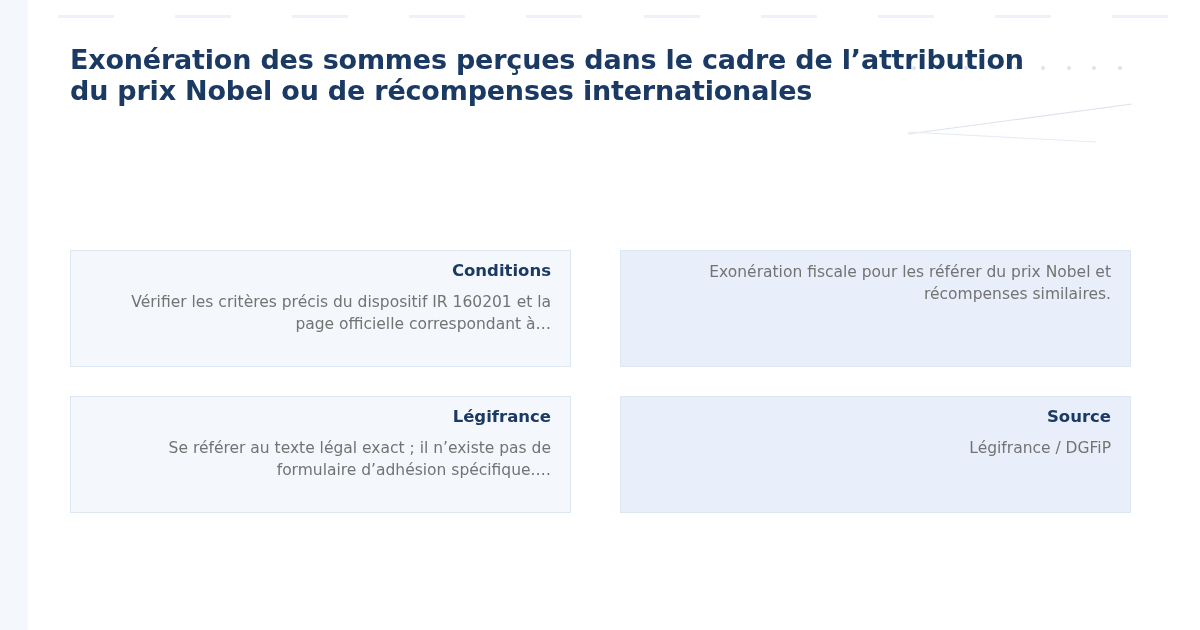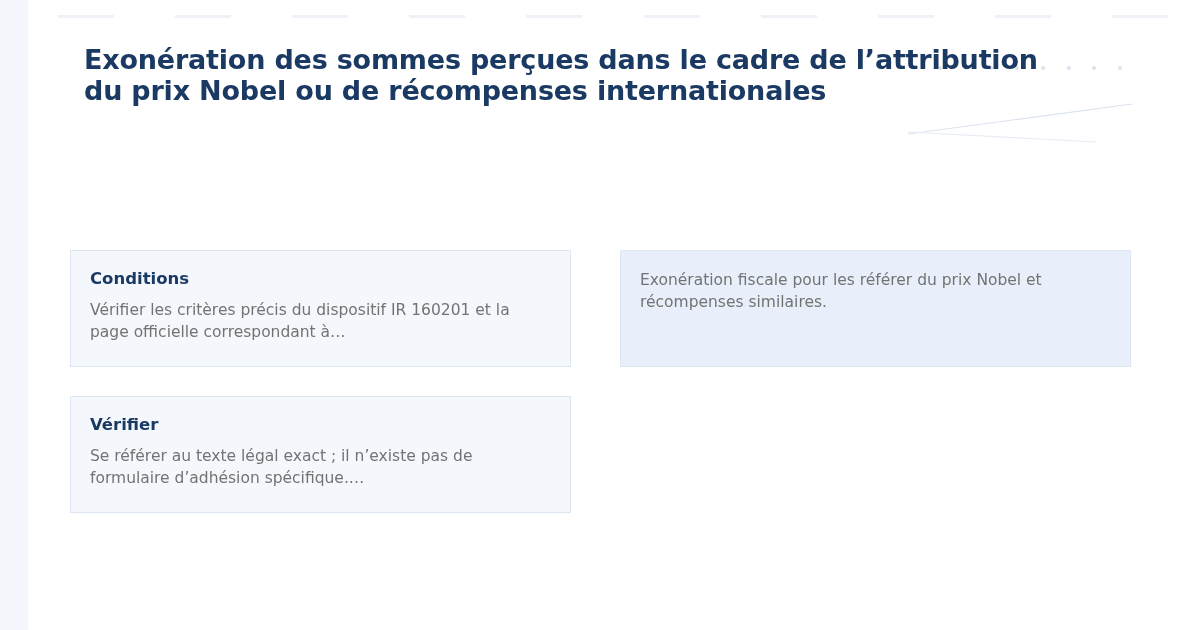--- a/index.html
+++ b/index.html
@@ -67,21 +67,21 @@
     top: 86px;
     right: 60px;
     width: 240px;
     height: 60px;
     pointer-events: none;
   }
 
   
   .header {
     position: absolute;
-    left: 84px;
+    left: 70px;
     top: 44px;
     width: 1020px;
   }
   .title {
     margin: 0;
     font-size: 27px;
     line-height: 1.15;
     font-weight: bold;
     color: #1b3a63;
     letter-spacing: -0.2px;
@@ -95,23 +95,24 @@
     top: 250px;
     width: 1061px;
     display: grid;
     grid-template-columns: 501px 511px;
     column-gap: 49px;
     row-gap: 29px;
   }
   .card {
     background: #f4f8fc;
     border: 1px solid #dde7f2;
-    padding: 18px 19px 20px 19px;
+    padding: 10px 19px 20px 19px;
     box-sizing: border-box;
     min-height: 117px;
+    text-align: right;
   }
   .card.alt {
     background: #e8effa;
     border-color: #dde7f2;
   }
   .card-title {
     margin: 0 0 10px 0;
     font-size: 16.5px;
     font-weight: bold;
     color: #1b3a63;
@@ -168,18 +169,22 @@
   <section class="card">
     <h2 class="card-title">Conditions</h2>
     <p class="card-body">Vérifier les critères précis du dispositif IR 160201 et la page officielle correspondant à…</p>
   </section>
 
   <section class="card alt">
     <p class="card-body">Exonération fiscale pour les référer du prix Nobel et récompenses similaires.</p>
   </section>
 
   <section class="card">
-    <h2 class="card-title">Vérifier</h2>
+    <h2 class="card-title">Légifrance</h2>
     <p class="card-body">Se référer au texte légal exact ; il n’existe pas de formulaire d’adhésion spécifique.…</p>
   </section>
 
+  <section class="card alt">
+    <h2 class="card-title">Source</h2>
+    <p class="card-body">Légifrance / DGFiP</p>
+  </section>
 
 </div>
 
 </body></html>

